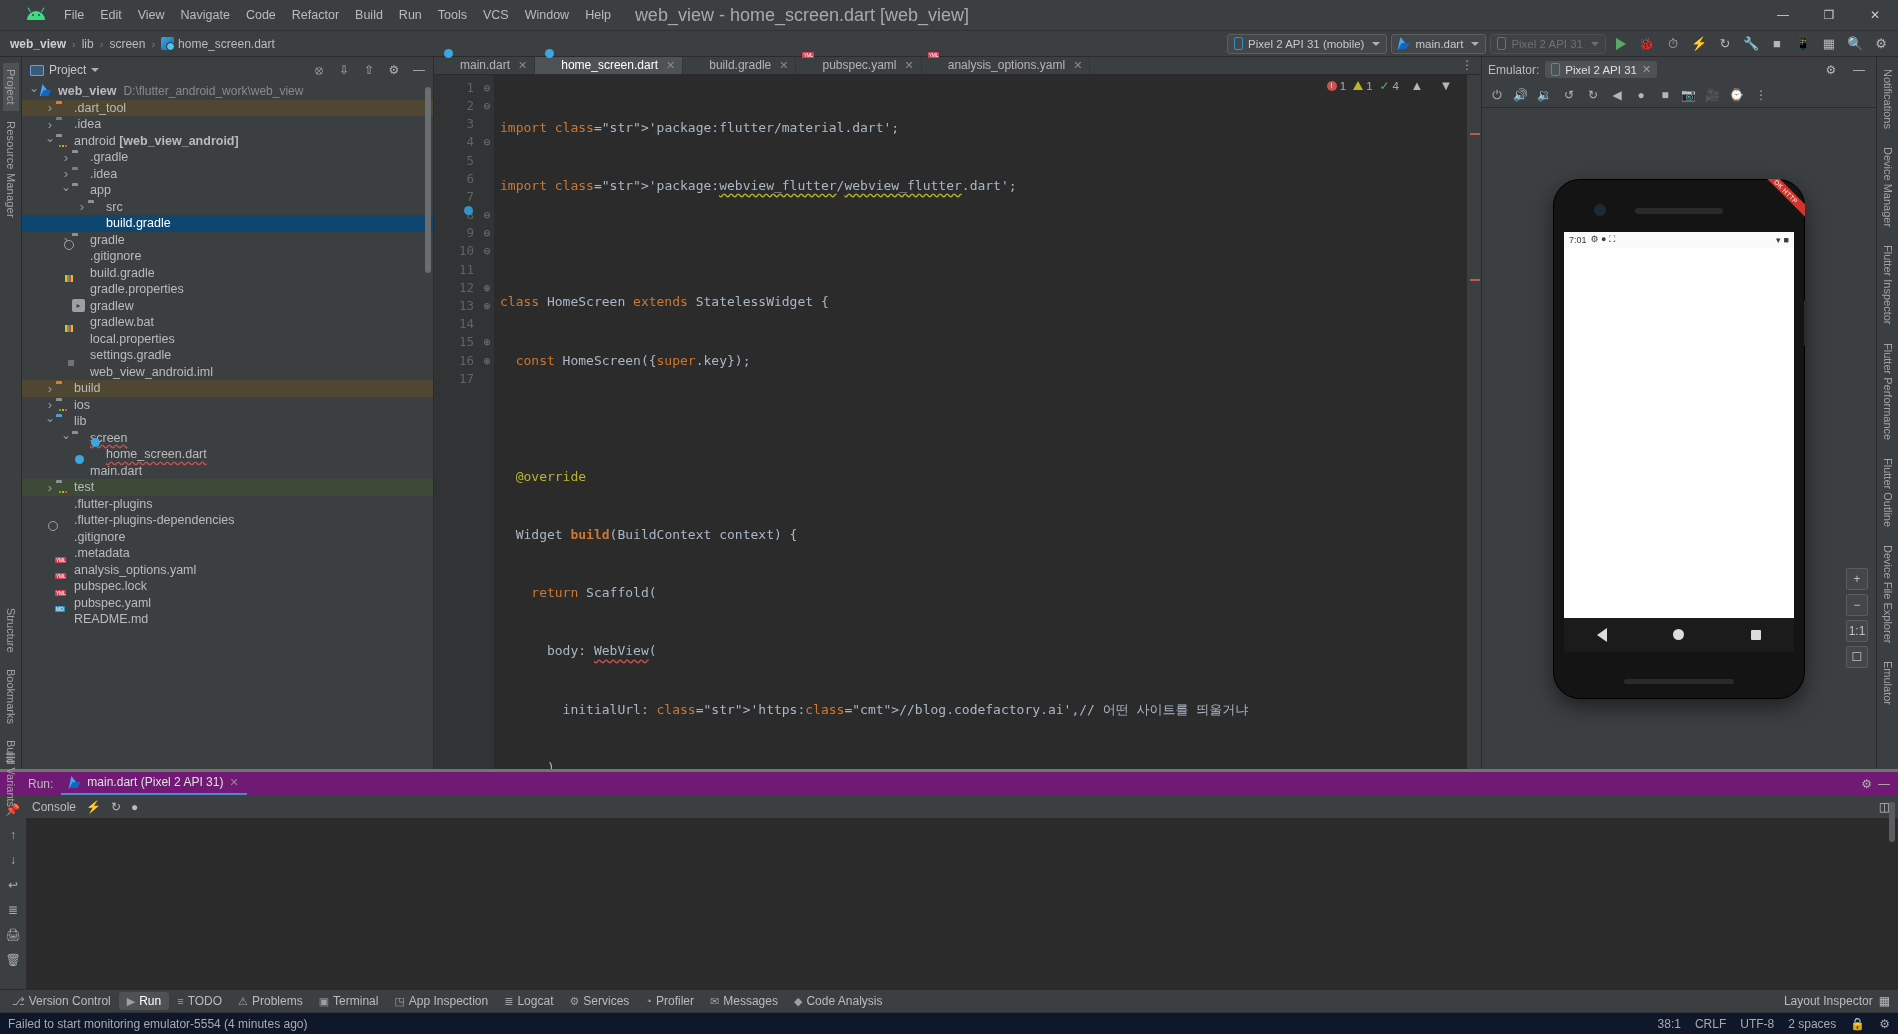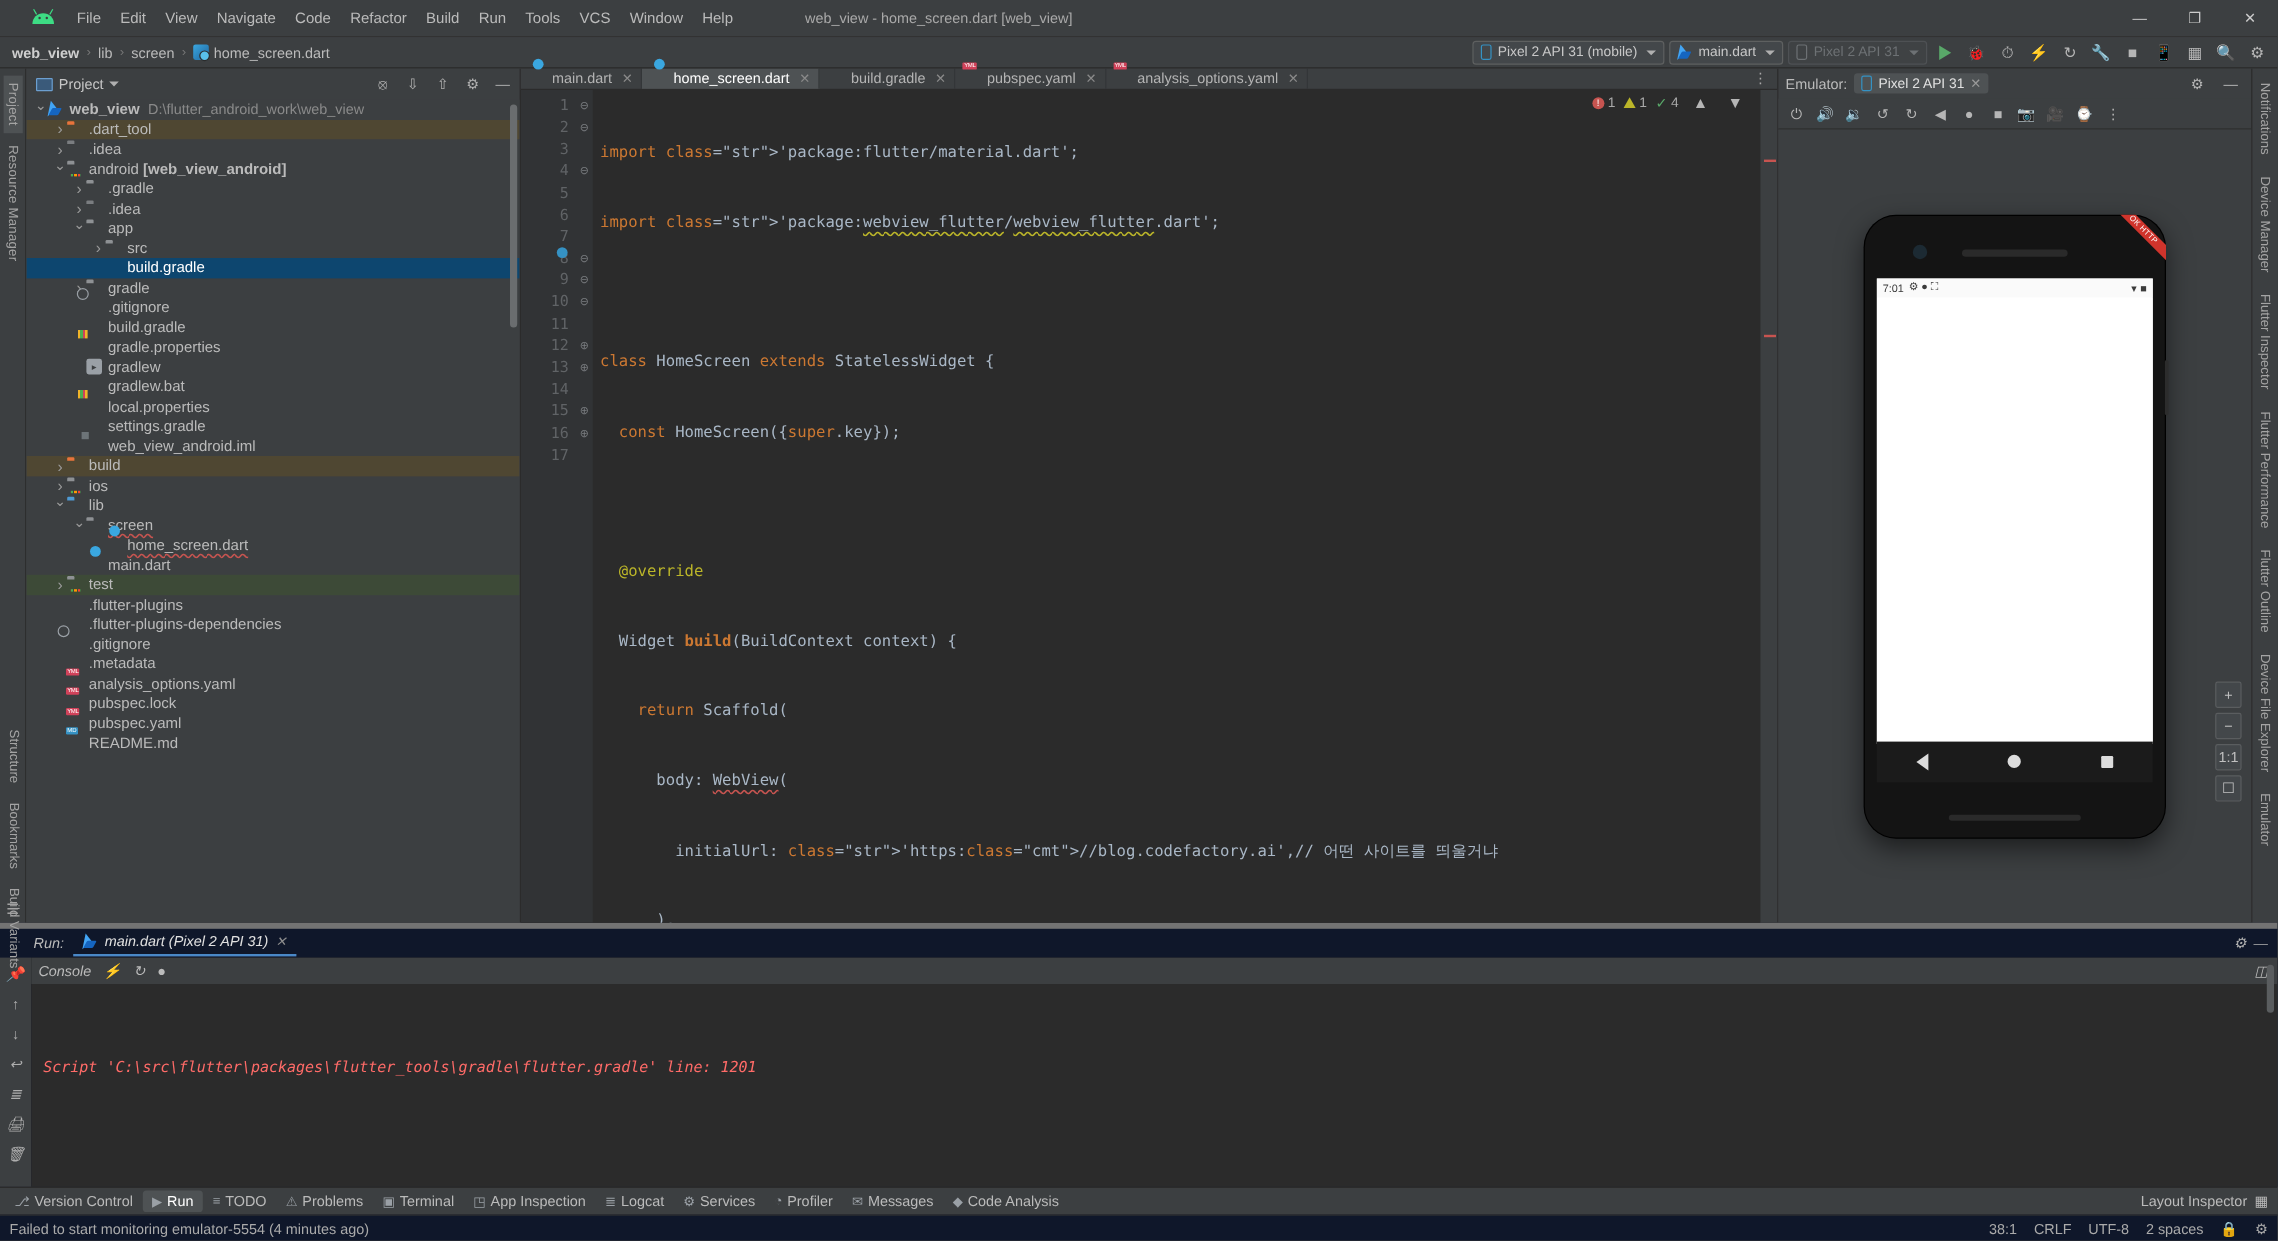--- a/index.html
+++ b/index.html
@@ -29,21 +29,21 @@
   .logo-android .eye.l { left: 6px; }
   .logo-android .eye.r { left: 12px; }
   .logo-android .ant { position: absolute; width: 1px; height: 5px; background: #3ddc84; top: 2px; transform-origin: bottom; }
   .logo-android .ant.l { left: 4px; transform: rotate(-30deg); }
   .logo-android .ant.r { left: 15px; transform: rotate(30deg); }
   .menu-items { display: flex; align-items: center; gap: 0px; }
   .menu-item {
     padding: 4px 8px; color: #bbbbbb; font-size: 12.5px; cursor: default; white-space: nowrap;
   }
   .win-title {
-    margin-left: 52px; color: #a9a9a9; font-size: 12px; white-space: nowrap;
+    margin-left: 16px; color: #a9a9a9; font-size: 18px; white-space: nowrap;
   }
   .win-controls { margin-left: auto; display: flex; align-items: center; height: 100%; }
   .win-btn { width: 46px; height: 31px; display:flex; align-items:center; justify-content:center; color:#cccccc; font-size: 12px; }
 
   
   .navbar {
     height: 26px; background: #3c3f41; display: flex; align-items: center;
     border-bottom: 1px solid #2b2b2b; flex: 0 0 26px; padding-left: 10px; position: relative;
   }
   .crumb { display: flex; align-items: center; color: #bbbbbb; font-size: 12px; }
@@ -246,21 +246,21 @@
   .emu-side {
     position:absolute; right: 8px; top: 460px; display:flex; flex-direction:column; gap:4px; align-items:center;
   }
   .emu-side .sbtn {
     width:22px;height:22px;border:1px solid #5a5d5f;background:#43474a;color:#c0c0c0;
     display:flex;align-items:center;justify-content:center;font-size:12px;border-radius:2px;
   }
   .phone-vol { position:absolute; right:-3px; top:120px; width:3px; height:46px; background:#2c2c2c; border-radius:2px;}
 
   
-  .run-panel { height: 220px; background:#0f172a; display:flex; flex-direction:column; flex: 0 0 220px; border-top: 5px solid #737373; font-style: italic;}
+  .run-panel { height: 220px; background:#701a75; display:flex; flex-direction:column; flex: 0 0 220px; border-top: 3px solid #737373;}
   .run-head { height: 24px; display:flex; align-items:center; gap: 8px; padding-left: 28px; font-size:12px; color:#bbb; position:relative;}
   .run-tab { display:flex; align-items:center; gap:6px; padding: 2px 8px 4px; border-bottom: 2px solid #4a88c7; color:#e0e0e0; }
   .run-tab .x { color:#8e8e8e; font-size:11px; }
   .run-head .right-ico { margin-left:auto; display:flex; gap:6px; padding-right:8px; color:#b0b0b0;}
   .run-body { flex:1 1 auto; display:flex; min-height:0; }
   .run-left-rail { width: 26px; background:#3c3f41; display:flex; flex-direction:column; align-items:center; padding-top:4px; gap:5px; flex:0 0 26px;}
   .run-left-rail .ri { width:20px;height:20px;display:flex;align-items:center;justify-content:center;color:#aeaeae;font-size:12px;border-radius:3px;}
   .console-wrap { flex:1 1 auto; background:#2b2b2b; position:relative; overflow:hidden;}
   .console-toolbar {
     height: 22px; background:#3c3f41; display:flex; align-items:center; gap:10px; padding-left:6px;
@@ -759,21 +759,21 @@
       </div>
       <div class="console-wrap">
         <div class="console-toolbar">
           <span>Console</span>
           <span>⚡</span>
           <span>↻</span>
           <span>●</span>
           <span style="flex:1"></span>
           <span style="padding-right:8px;">◫</span>
         </div>
-        <div class="console" id="console"><div class="red">&nbsp;</div><div class="red">&nbsp;</div><div class="red">&nbsp;</div><div class="red">Script 'C:\src\flutter\packages\flutter_tools\gradle\flutter.gradle' line: 1201</div></div>
+        <div class="console" id="console"><div class="red">&nbsp;</div><div class="red">&nbsp;</div><div class="red">&nbsp;</div></div>
         <div class="console-scroll"></div>
       </div>
     </div>
   </div>
 
   <div class="bottombar" id="bottombar">
     <div class="bw">
         <span class="ico">⎇</span>
         <span>Version Control</span>
       </div>

